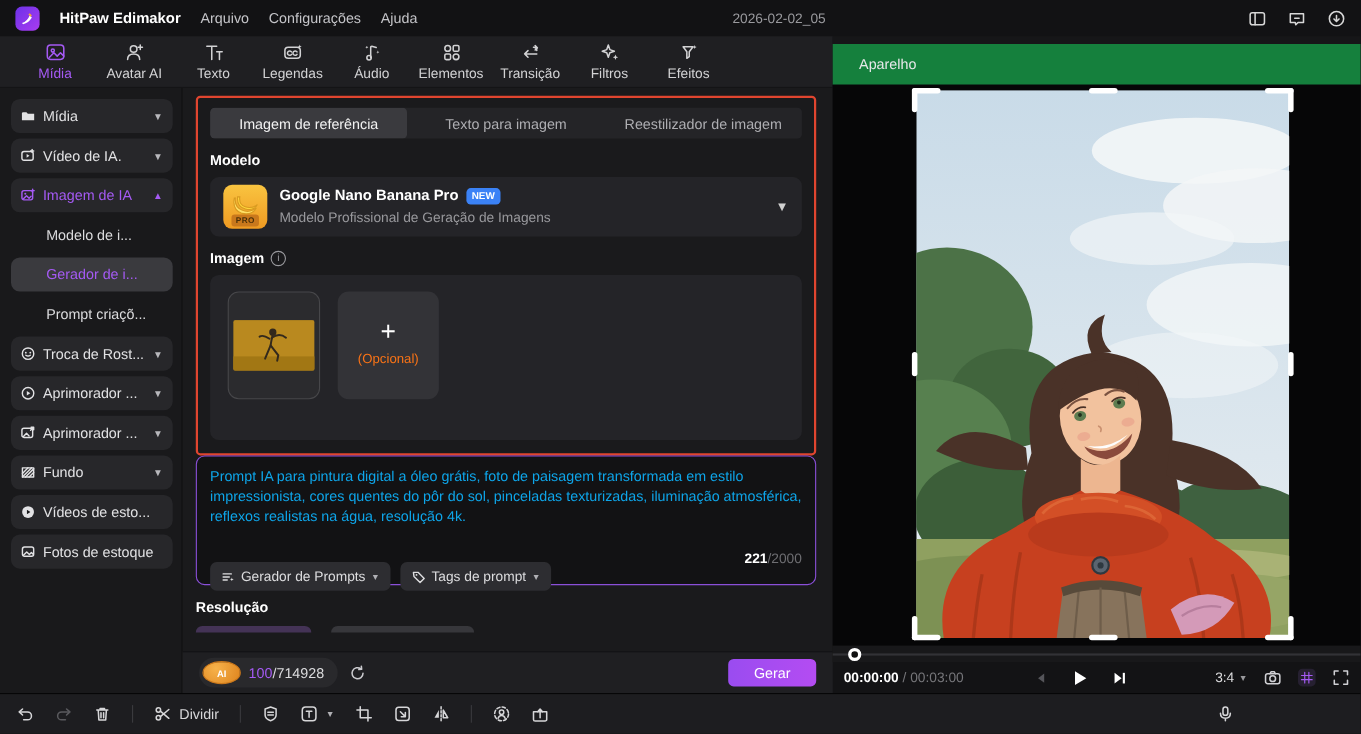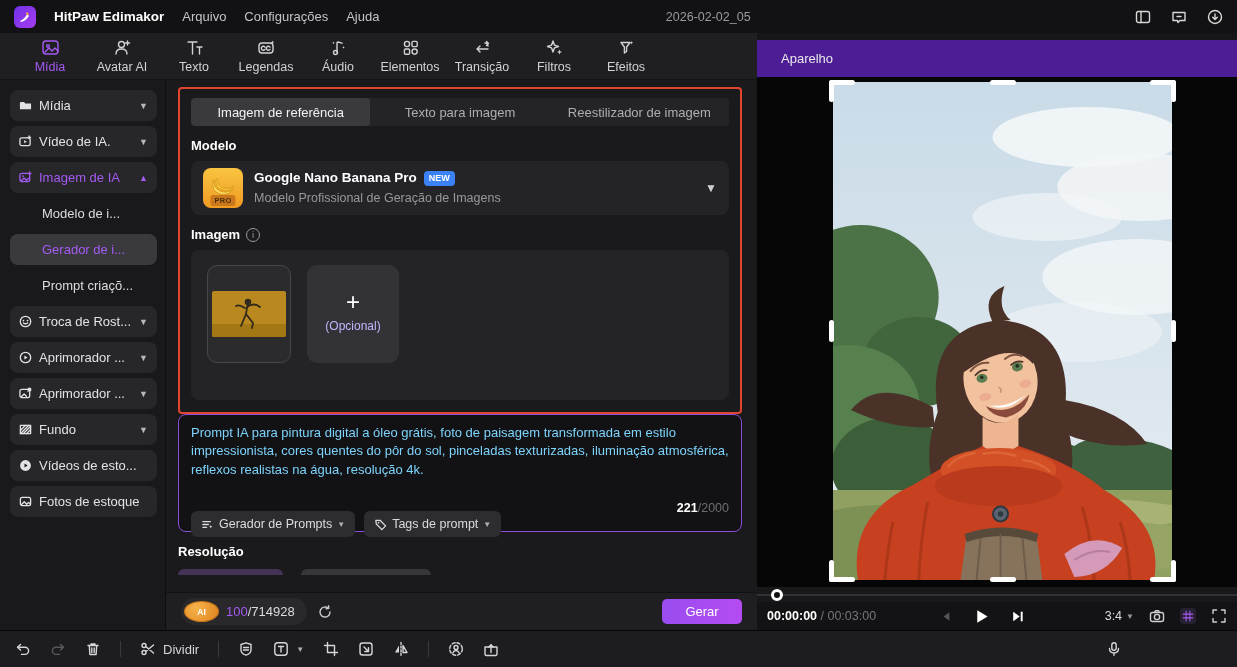--- a/index.html
+++ b/index.html
@@ -80,25 +80,25 @@
     justify-content:center; font-style:normal; }
   .imgbox { background:#242428; border-radius:8px; height:150px; padding:15px 16px;
     display:flex; gap:16px; }
   .thumb-card { width:84px; height:98px; background:#2b2b2e; border:1px solid #47474a;
     border-radius:10px; display:flex; align-items:center; justify-content:center; cursor:pointer; }
   .thumb-card svg { border-radius:2px; display:block; }
   .add-card { width:92px; height:98px; background:#333337; border-radius:10px;
     display:flex; flex-direction:column; align-items:center; justify-content:center;
     gap:10px; cursor:pointer; }
   .add-plus { color:#fff; font-size:24px; line-height:14px; font-weight:300; }
-  .add-label { color:#c4b5fd; font-size:12px; }
+  .add-label { color:#f97316; font-size:12px; }
 
   .promptbox { border:1px solid #8a4fd8; border-radius:8px; background:#121214;
     padding:9px 12px 8px; height:118px; display:flex; flex-direction:column; }
-  .prompt-text { font-size:13px; color:#7dd3fc; line-height:1.42; }
+  .prompt-text { font-size:13px; color:#0ea5e9; line-height:1.42; }
   .prompt-controls { margin-top:auto; display:flex; align-items:center; gap:9px; }
   .pbtn { background:#2d2d31; border-radius:6px; height:26px; display:flex;
     align-items:center; gap:5px; padding:0 10px; font-size:12.5px; color:#dcdcde;
     cursor:pointer;margin-top:32px; }
   .pbtn .chev { font-size:8px; color:#b0b0b4; }
   .char-counter { margin-left:auto; font-size:12.5px; color:#6e6e72; }
   .char-counter b { color:#fff; font-weight:bold; }
 
   .res-bars { display:flex; gap:18px; margin-top:10px; }
   .res-bar { height:6px; border-radius:6px 6px 0 0; }
@@ -123,21 +123,21 @@
 
   
   .editbar { height:37px; background:#1d1d20; border-top:1px solid #060607;
     display:flex; align-items:center; padding:0 15px; gap:19px; color:#d6d6d8; }
   .editbar .dim { color:#5a5a5e; }
   .ebtn { display:flex; align-items:center; gap:7px; font-size:13px; cursor:pointer; }
   .esep { width:1px; height:16px; background:#3a3a3e; }
   .mic-wrap { margin-left:auto; margin-right:100px; }
 
   
-  .aparelho-bar { height:37px; margin-top:7px; background:#4c1d95; display:flex;
+  .aparelho-bar { height:37px; margin-top:7px; background:#15803d; display:flex;
     align-items:center; padding-left:24px; font-size:13px; color:#e8e8ea; }
   .preview { flex:1; background:#060607; position:relative; min-height:0; }
   .canvas { position:absolute; left:76px; top:5px; width:339px; height:498px; }
   .canvas svg.art { width:100%; height:100%; display:block; }
   .handle { position:absolute; background:#fff; border-radius:3px; }
   .h-v { width:5px; height:22px; }
   .h-h { width:26px; height:5px; }
 
   .scrubber { height:15px; background:#18181a; position:relative; }
   .scrub-line { position:absolute; top:7px; left:0; right:0; height:2px; background:#323236; }

